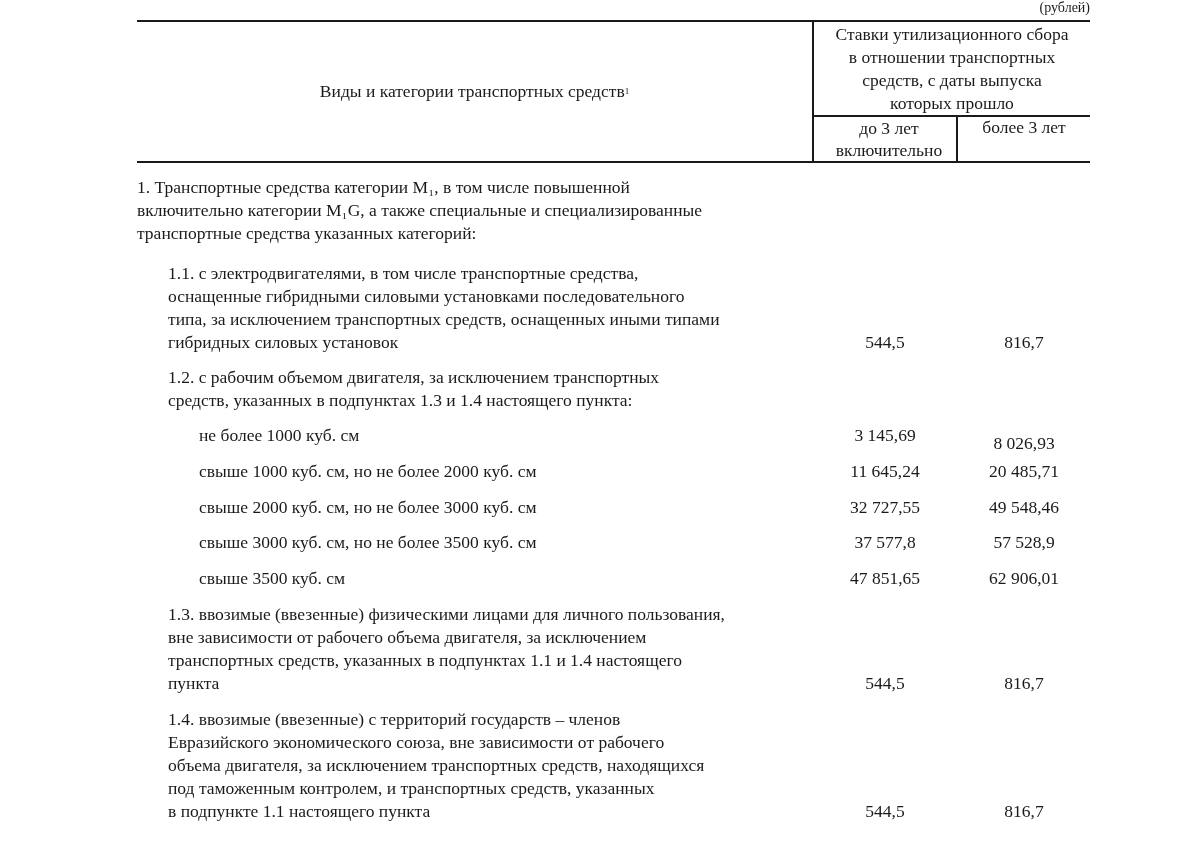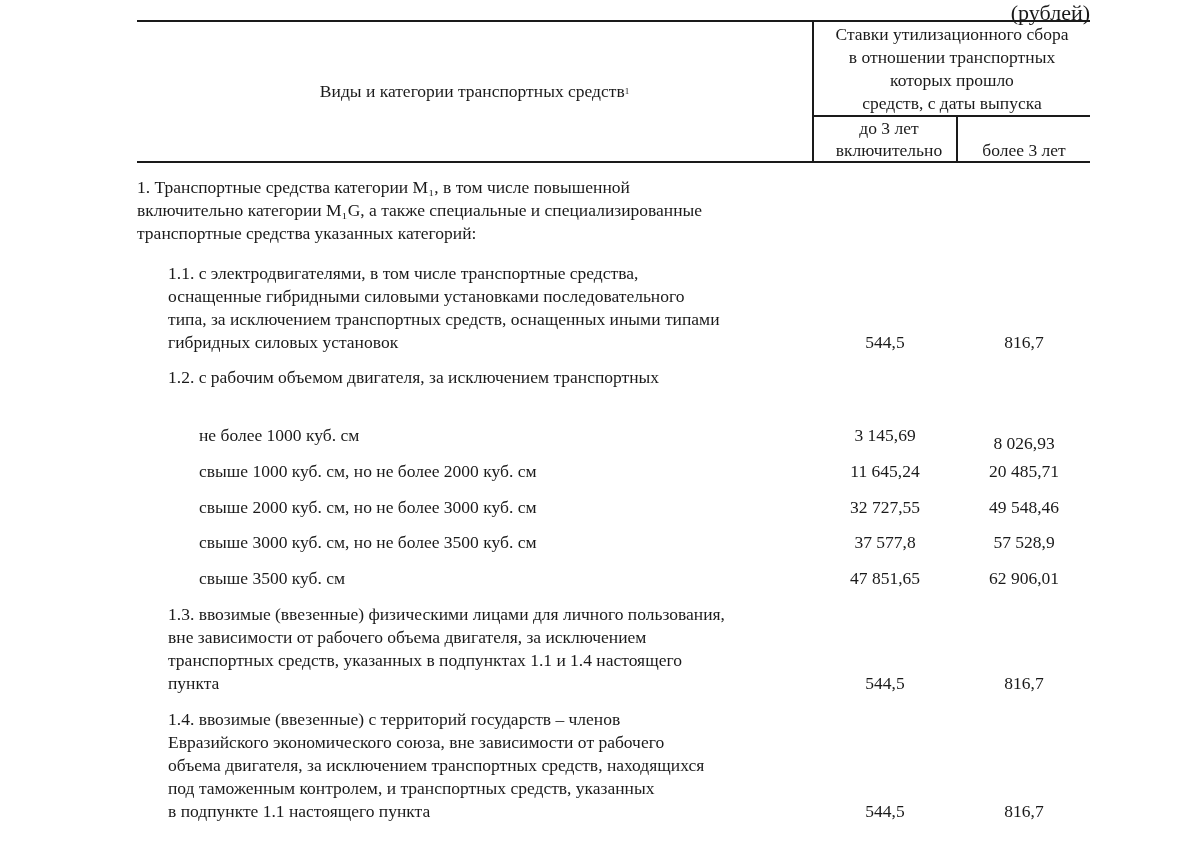--- a/index.html
+++ b/index.html
@@ -4,40 +4,40 @@
 <style>
   html, body { margin: 0; padding: 0; background: #ffffff; }
   body {
     width: 1200px; height: 864px; position: relative; overflow: hidden;
     font-family: "Liberation Serif", "DejaVu Serif", serif;
     color: #1a1a1a;
     font-size: 17.5px;
   }
   .unit {
     position: absolute; right: 110px; top: 0px;
-    font-size: 22px;
+    font-size: 14px;
   }
   .hline { position: absolute; background: #1a1a1a; height: 2px; }
   .vline { position: absolute; background: #1a1a1a; width: 2px; }
   .hdr-main {
     position: absolute; left: 137px; width: 675px; top: 21px; height: 140px;
     display: flex; align-items: center; justify-content: center; text-align: center;
   }
   .hdr-main sup { font-size: 9px; vertical-align: super; }
   .hdr-rates {
     position: absolute; left: 814px; width: 276px; top: 23px; height: 102px;
     text-align: center; line-height: 23px;
   }
   .hdr-sub1 {
     position: absolute; left: 814px; width: 150px; top: 117px; height: 44px;
     text-align: center; line-height: 22px;
   }
   .hdr-sub2 {
     position: absolute; left: 958px; width: 132px; top: 117px; height: 44px;
-    display: flex; align-items: flex-end; justify-content: center;
+    display: flex; align-items: flex-start; justify-content: center;
   }
   .row { position: absolute; left: 0; width: 1200px; }
   .row .desc { position: absolute; line-height: 23px; }
   .row .v1, .row .v2 { position: absolute; text-align: center; line-height: 23px; }
   .row .v1 { left: 814px; width: 142px; }
   .row .v2 { left: 958px; width: 132px; }
   .lvl0 { left: 137px; }
   .lvl1 { left: 168px; }
   .lvl2 { left: 199px; }
 </style>
@@ -52,22 +52,22 @@
 <div class="hline" style="left:812px; width:278px; top:115px;"></div>
 <div class="vline" style="left:956px; top:115px; height:48px;"></div>
 
 <div class="hdr-main">
   <span>Виды и категории транспортных средств</span>
     <sup>1</sup>
 </div>
 <div class="hdr-rates">
   <div>Ставки утилизационного сбора</div>
   <div>в отношении транспортных</div>
+  <div>средств, с даты выпуска</div>
   <div>которых прошло</div>
-  <div>средств, с даты выпуска</div>
 </div>
 <div class="hdr-sub1">
   <div>до 3 лет</div>
   <div>включительно</div>
 </div>
 <div class="hdr-sub2">
   <span>более 3 лет</span>
 </div>
 
 <div id="rows">
@@ -86,20 +86,21 @@
         <div>оснащенные гибридными силовыми установками последовательного</div>
         <div>типа, за исключением транспортных средств, оснащенных иными типами</div>
         <div>гибридных силовых установок</div>
       </div>
       <div class="v1" style="top: 69px;">544,5</div>
       <div class="v2" style="top: 69px;">816,7</div>
     </div>
     <div class="row" style="top: 366px;">
       <div class="desc lvl1">
         <div>1.2. с рабочим объемом двигателя, за исключением транспортных</div>
+        <div>средств, указанных в подпунктах 1.3 и 1.4 настоящего пункта:</div>
       </div>
       <div class="v1" style="top: 23px;"></div>
       <div class="v2" style="top: 23px;"></div>
     </div>
     <div class="row" style="top: 424px;">
       <div class="desc lvl2">
         <div>не более 1000 куб. см</div>
       </div>
       <div class="v1" style="top: 0px;">3 145,69</div>
       <div class="v2" style="top: 8px;">8 026,93</div>

